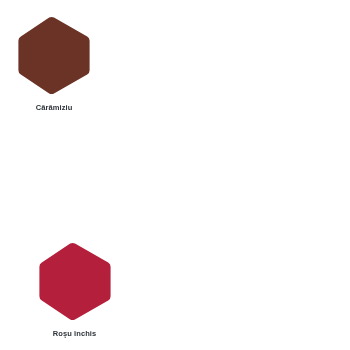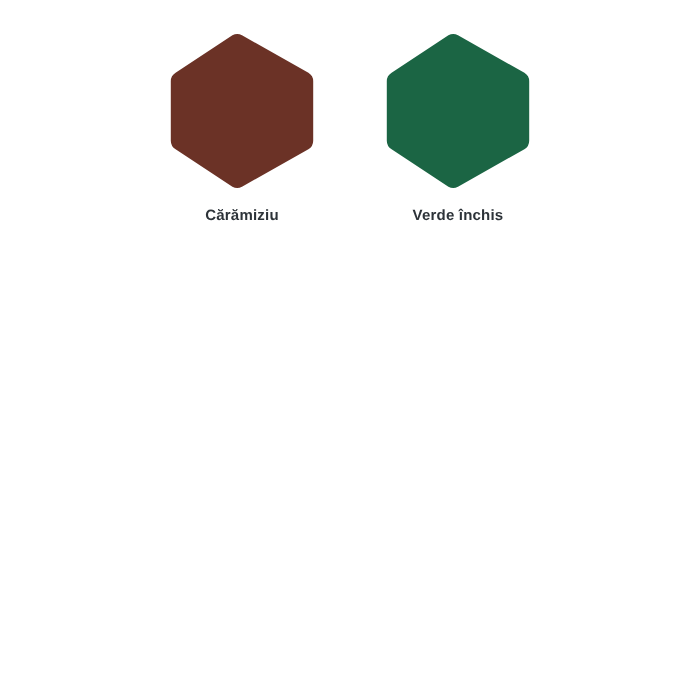--- a/index.html
+++ b/index.html
@@ -22,20 +22,21 @@
     background: #ffffff;
   }
 
   .swatch-row {
     position: absolute;
     left: 0;
     width: 350px;
     display: flex;
     justify-content: center;
     align-items: flex-start;
+    flex-direction: column;
   }
 
   .swatch-row.row-1 { top: 16px; }
   .swatch-row.row-2 { top: 129px; }
   .swatch-row.row-3 { top: 242px; }
 
   .swatch-cell {
     width: 108px;
     display: flex;
     flex-direction: column;
@@ -77,32 +78,32 @@
 
     <div class="swatch-cell">
       <span class="hex-wrap">
         <svg viewBox="0 0 74 79" xmlns="http://www.w3.org/2000/svg">
           <path d="M37 1.6 L70.2 20.4 a5 5 0 0 1 2.4 4.3 v29.6 a5 5 0 0 1 -2.4 4.3 L37 77.4 a5 5 0 0 1 -4.8 0 L3.8 58.6 a5 5 0 0 1 -2.4 -4.3 V24.7 a5 5 0 0 1 2.4 -4.3 L32.2 1.6 a5 5 0 0 1 4.8 0 Z" fill="#6b3226"></path>
         </svg>
       </span>
       <span class="swatch-label">Cărămiziu</span>
     </div>
 
-    <div class="swatch-cell">
-      <span class="hex-wrap">
-        <svg viewBox="0 0 74 79" xmlns="http://www.w3.org/2000/svg">
-          <path d="M37 1.6 L70.2 20.4 a5 5 0 0 1 2.4 4.3 v29.6 a5 5 0 0 1 -2.4 4.3 L37 77.4 a5 5 0 0 1 -4.8 0 L3.8 58.6 a5 5 0 0 1 -2.4 -4.3 V24.7 a5 5 0 0 1 2.4 -4.3 L32.2 1.6 a5 5 0 0 1 4.8 0 Z" fill="#1b6544"></path>
-        </svg>
-      </span>
-      <span class="swatch-label">Verde închis</span>
-    </div>
 
 
   </div>
 
 
   <div class="swatch-row row-3">
 
+    <div class="swatch-cell">
+      <span class="hex-wrap">
+        <svg viewBox="0 0 74 79" xmlns="http://www.w3.org/2000/svg">
+          <path d="M37 1.6 L70.2 20.4 a5 5 0 0 1 2.4 4.3 v29.6 a5 5 0 0 1 -2.4 4.3 L37 77.4 a5 5 0 0 1 -4.8 0 L3.8 58.6 a5 5 0 0 1 -2.4 -4.3 V24.7 a5 5 0 0 1 2.4 -4.3 L32.2 1.6 a5 5 0 0 1 4.8 0 Z" fill="#b4203c"></path>
+        </svg>
+      </span>
+      <span class="swatch-label">Roşu închis</span>
+    </div>
 
 
   </div>
 
 </div>
 
 </body></html>

